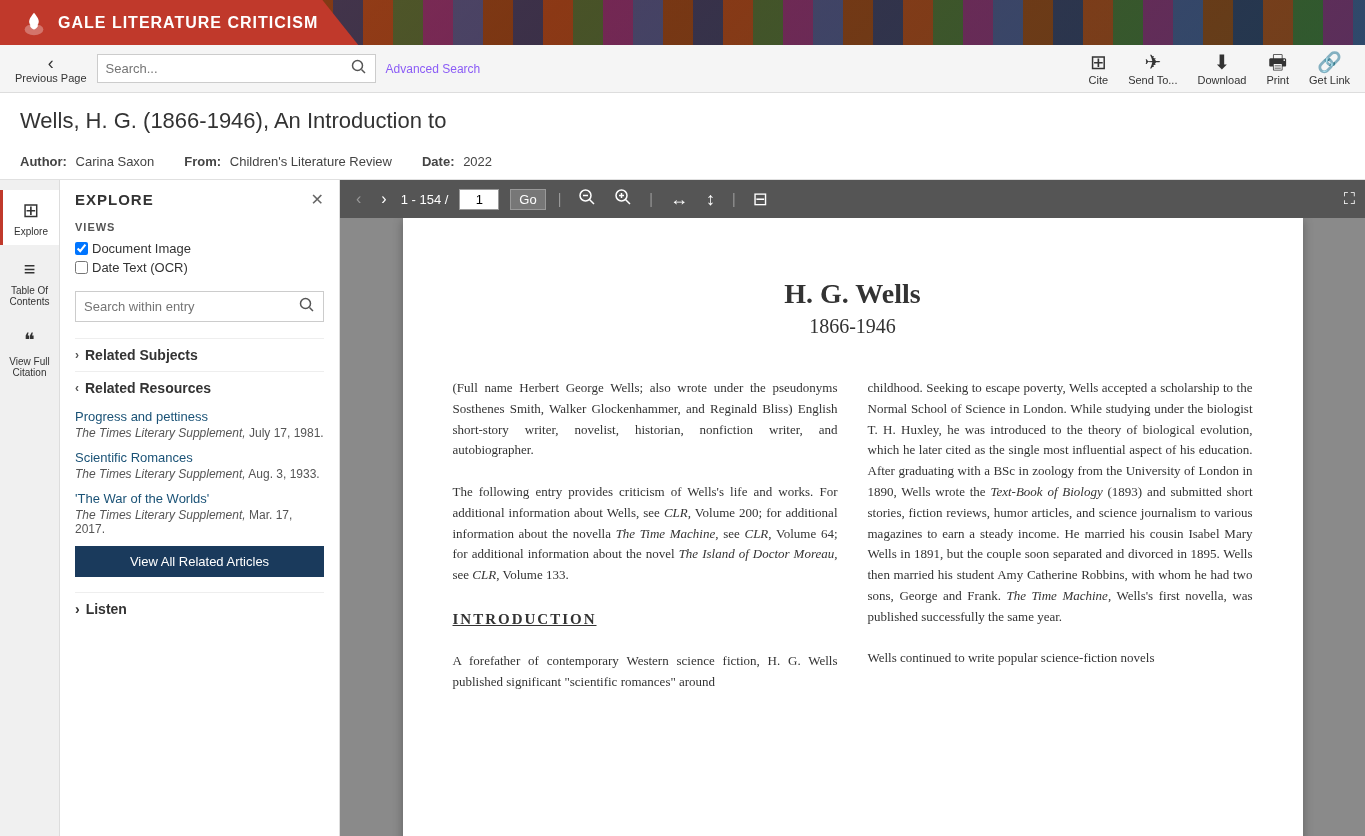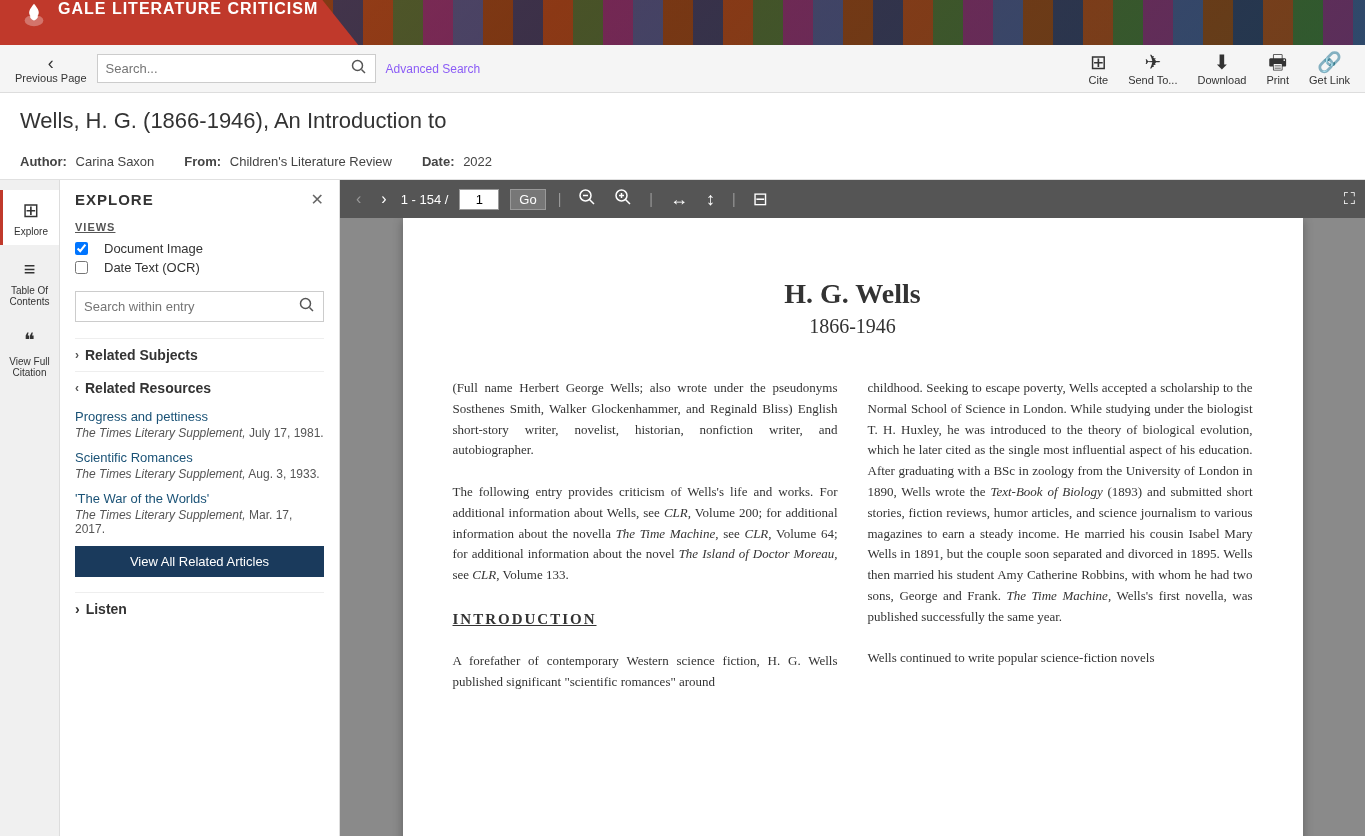--- a/index.html
+++ b/index.html
@@ -24,20 +24,21 @@
         #744210 30px, #744210 60px,
         #1a3a5c 60px, #1a3a5c 90px,
         #8b4513 90px, #8b4513 120px,
         #2d6a2d 120px, #2d6a2d 150px,
         #6b2d6b 150px, #6b2d6b 180px
       );
       opacity: 0.7;
     }
     .logo-area {
       display: flex;
+      align-items: center;
       gap: 10px;
       padding: 0 20px;
       z-index: 1;
       background: #c0392b;
       height: 100%;
       clip-path: polygon(0 0, 90% 0, 100% 100%, 0 100%);
       padding-right: 40px;
     }
     .logo-flame {
       width: 28px;
@@ -203,27 +204,26 @@
       font-size: 16px;
       color: #666;
     }
     .section-label {
       font-size: 11px;
       font-weight: bold;
       color: #555;
       letter-spacing: 1px;
       margin-bottom: 8px;
       text-transform: uppercase;
-      text-decoration: underline;
     }
     .views-section { margin-bottom: 16px; }
     .checkbox-row {
       display: flex;
       align-items: center;
-      gap: 16px;
+      gap: 4px;
       margin-bottom: 4px;
       font-size: 13px;
     }
     .checkbox-row input[type=checkbox] { cursor: pointer; }
     .search-within-wrap {
       display: flex;
       align-items: center;
       border: 1px solid #ccc;
       padding: 5px 8px;
       margin-bottom: 16px;

